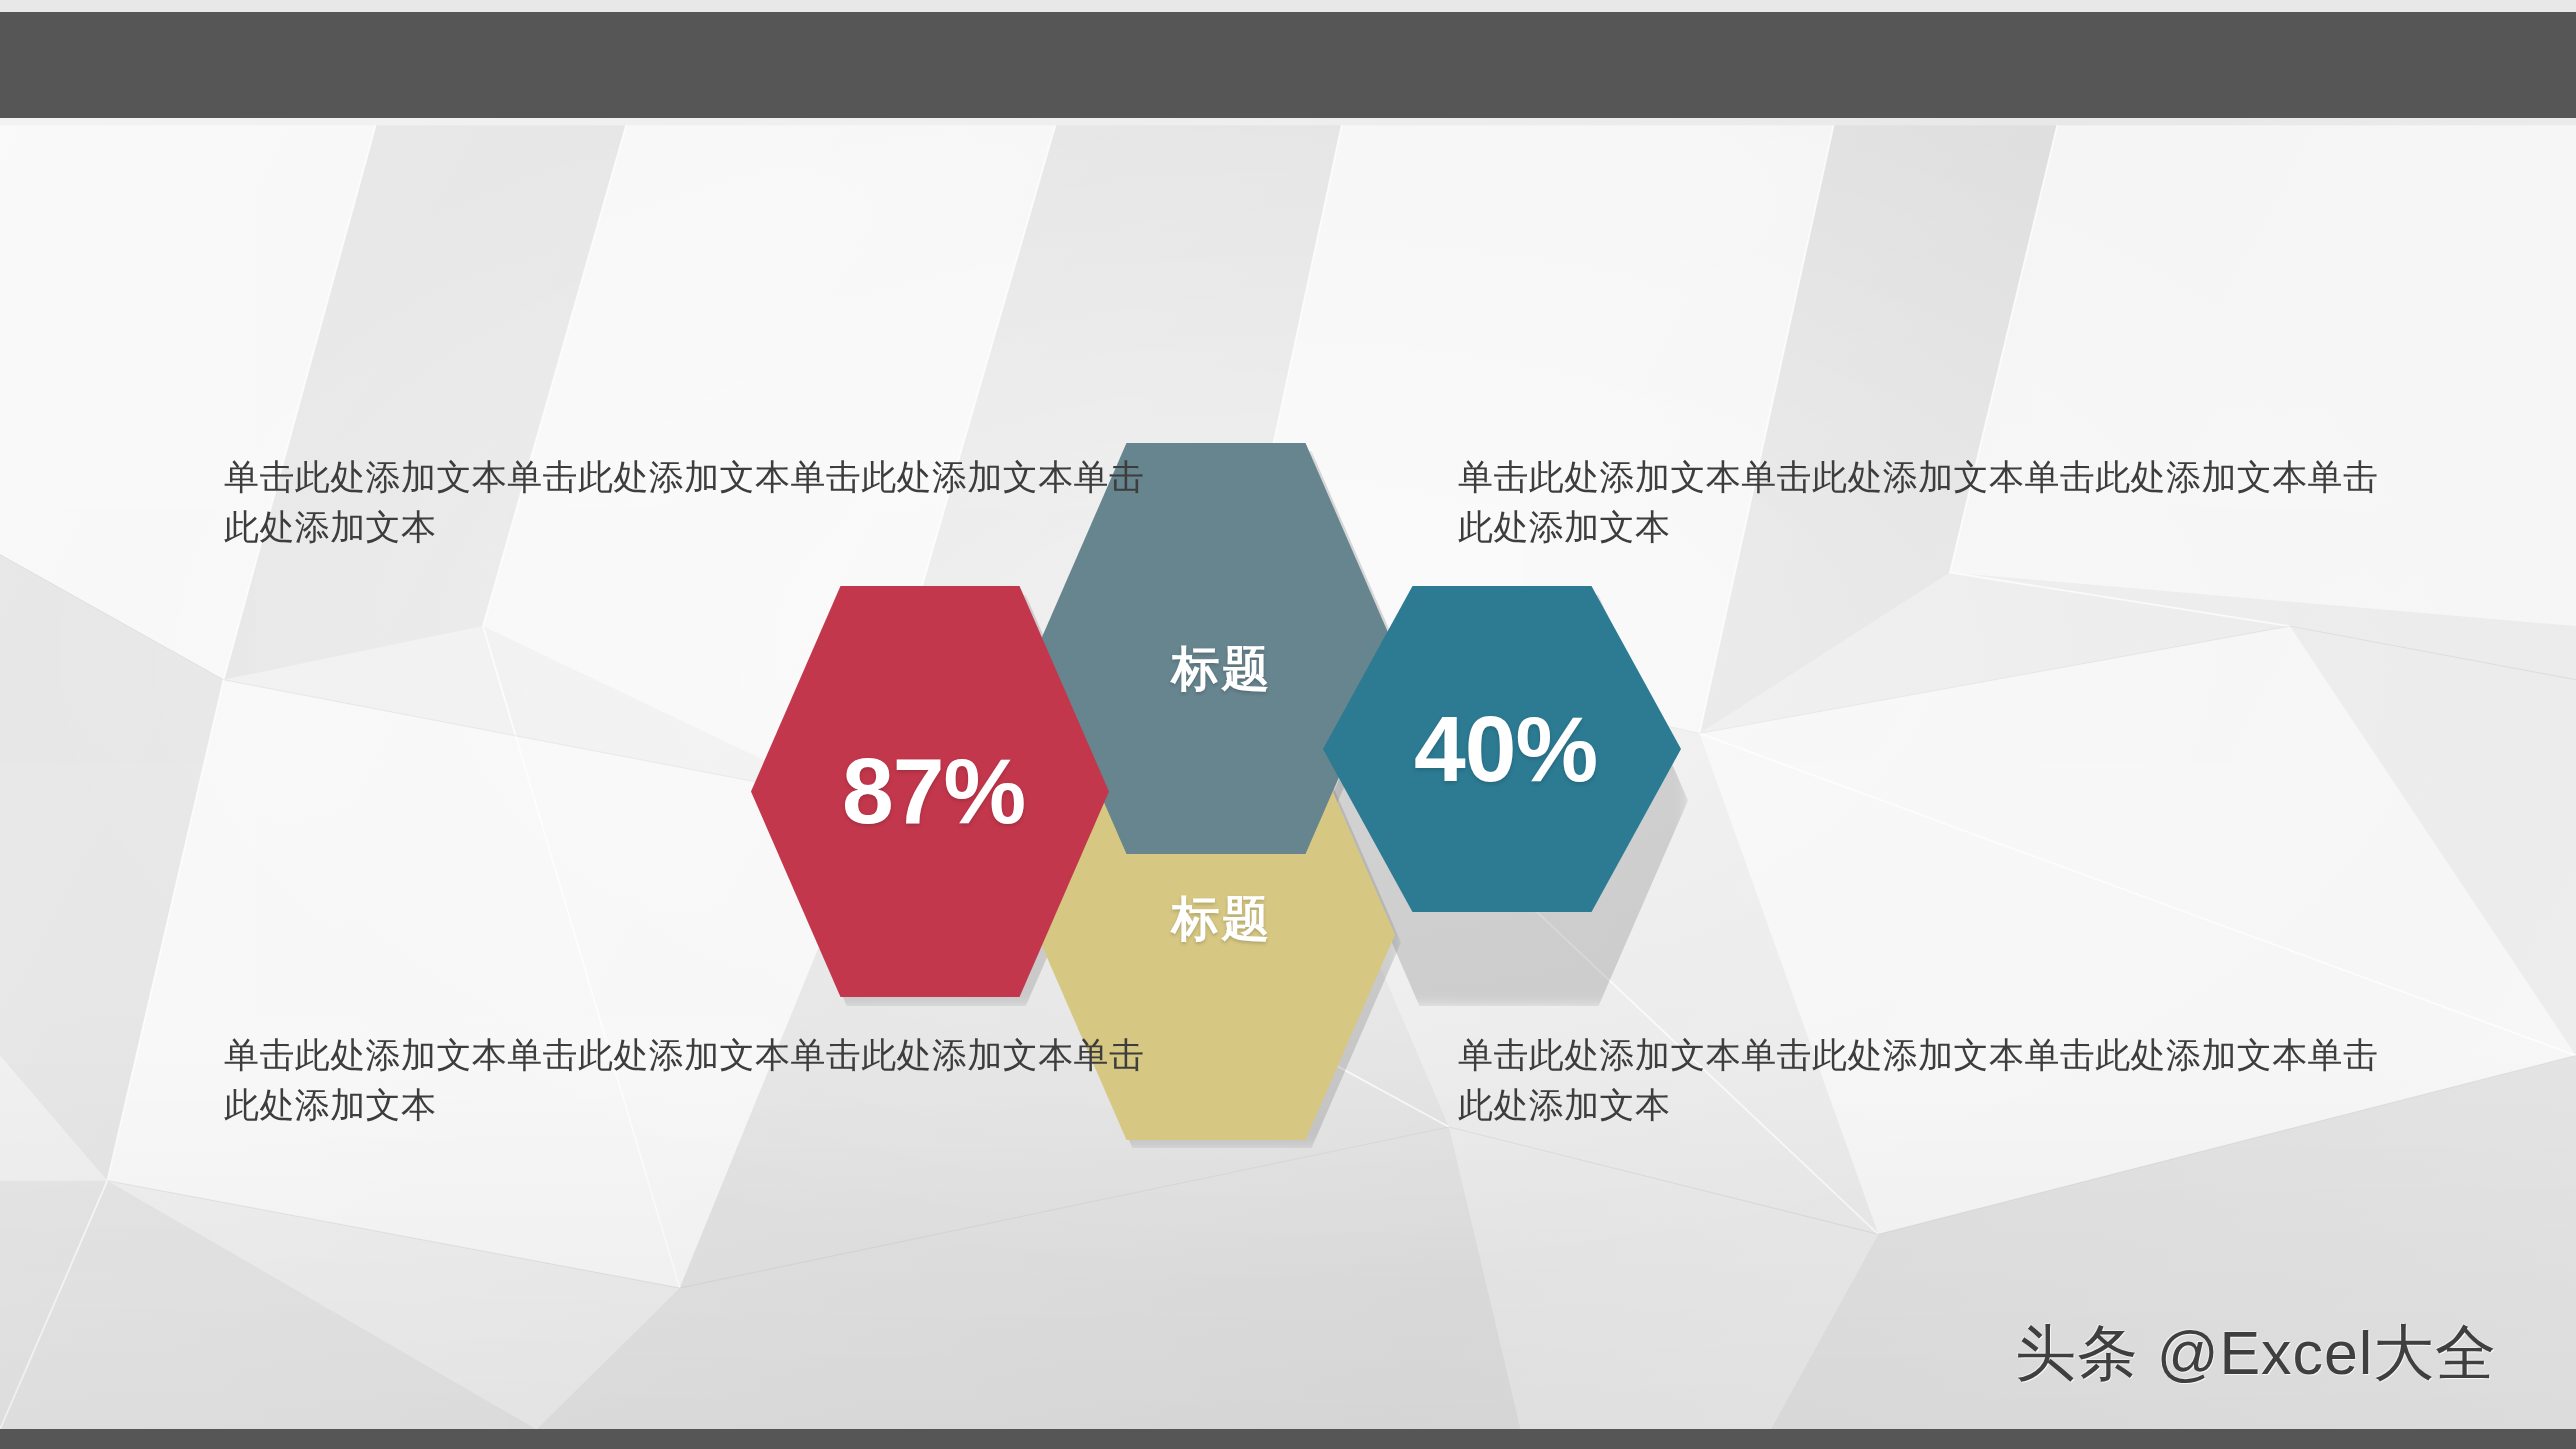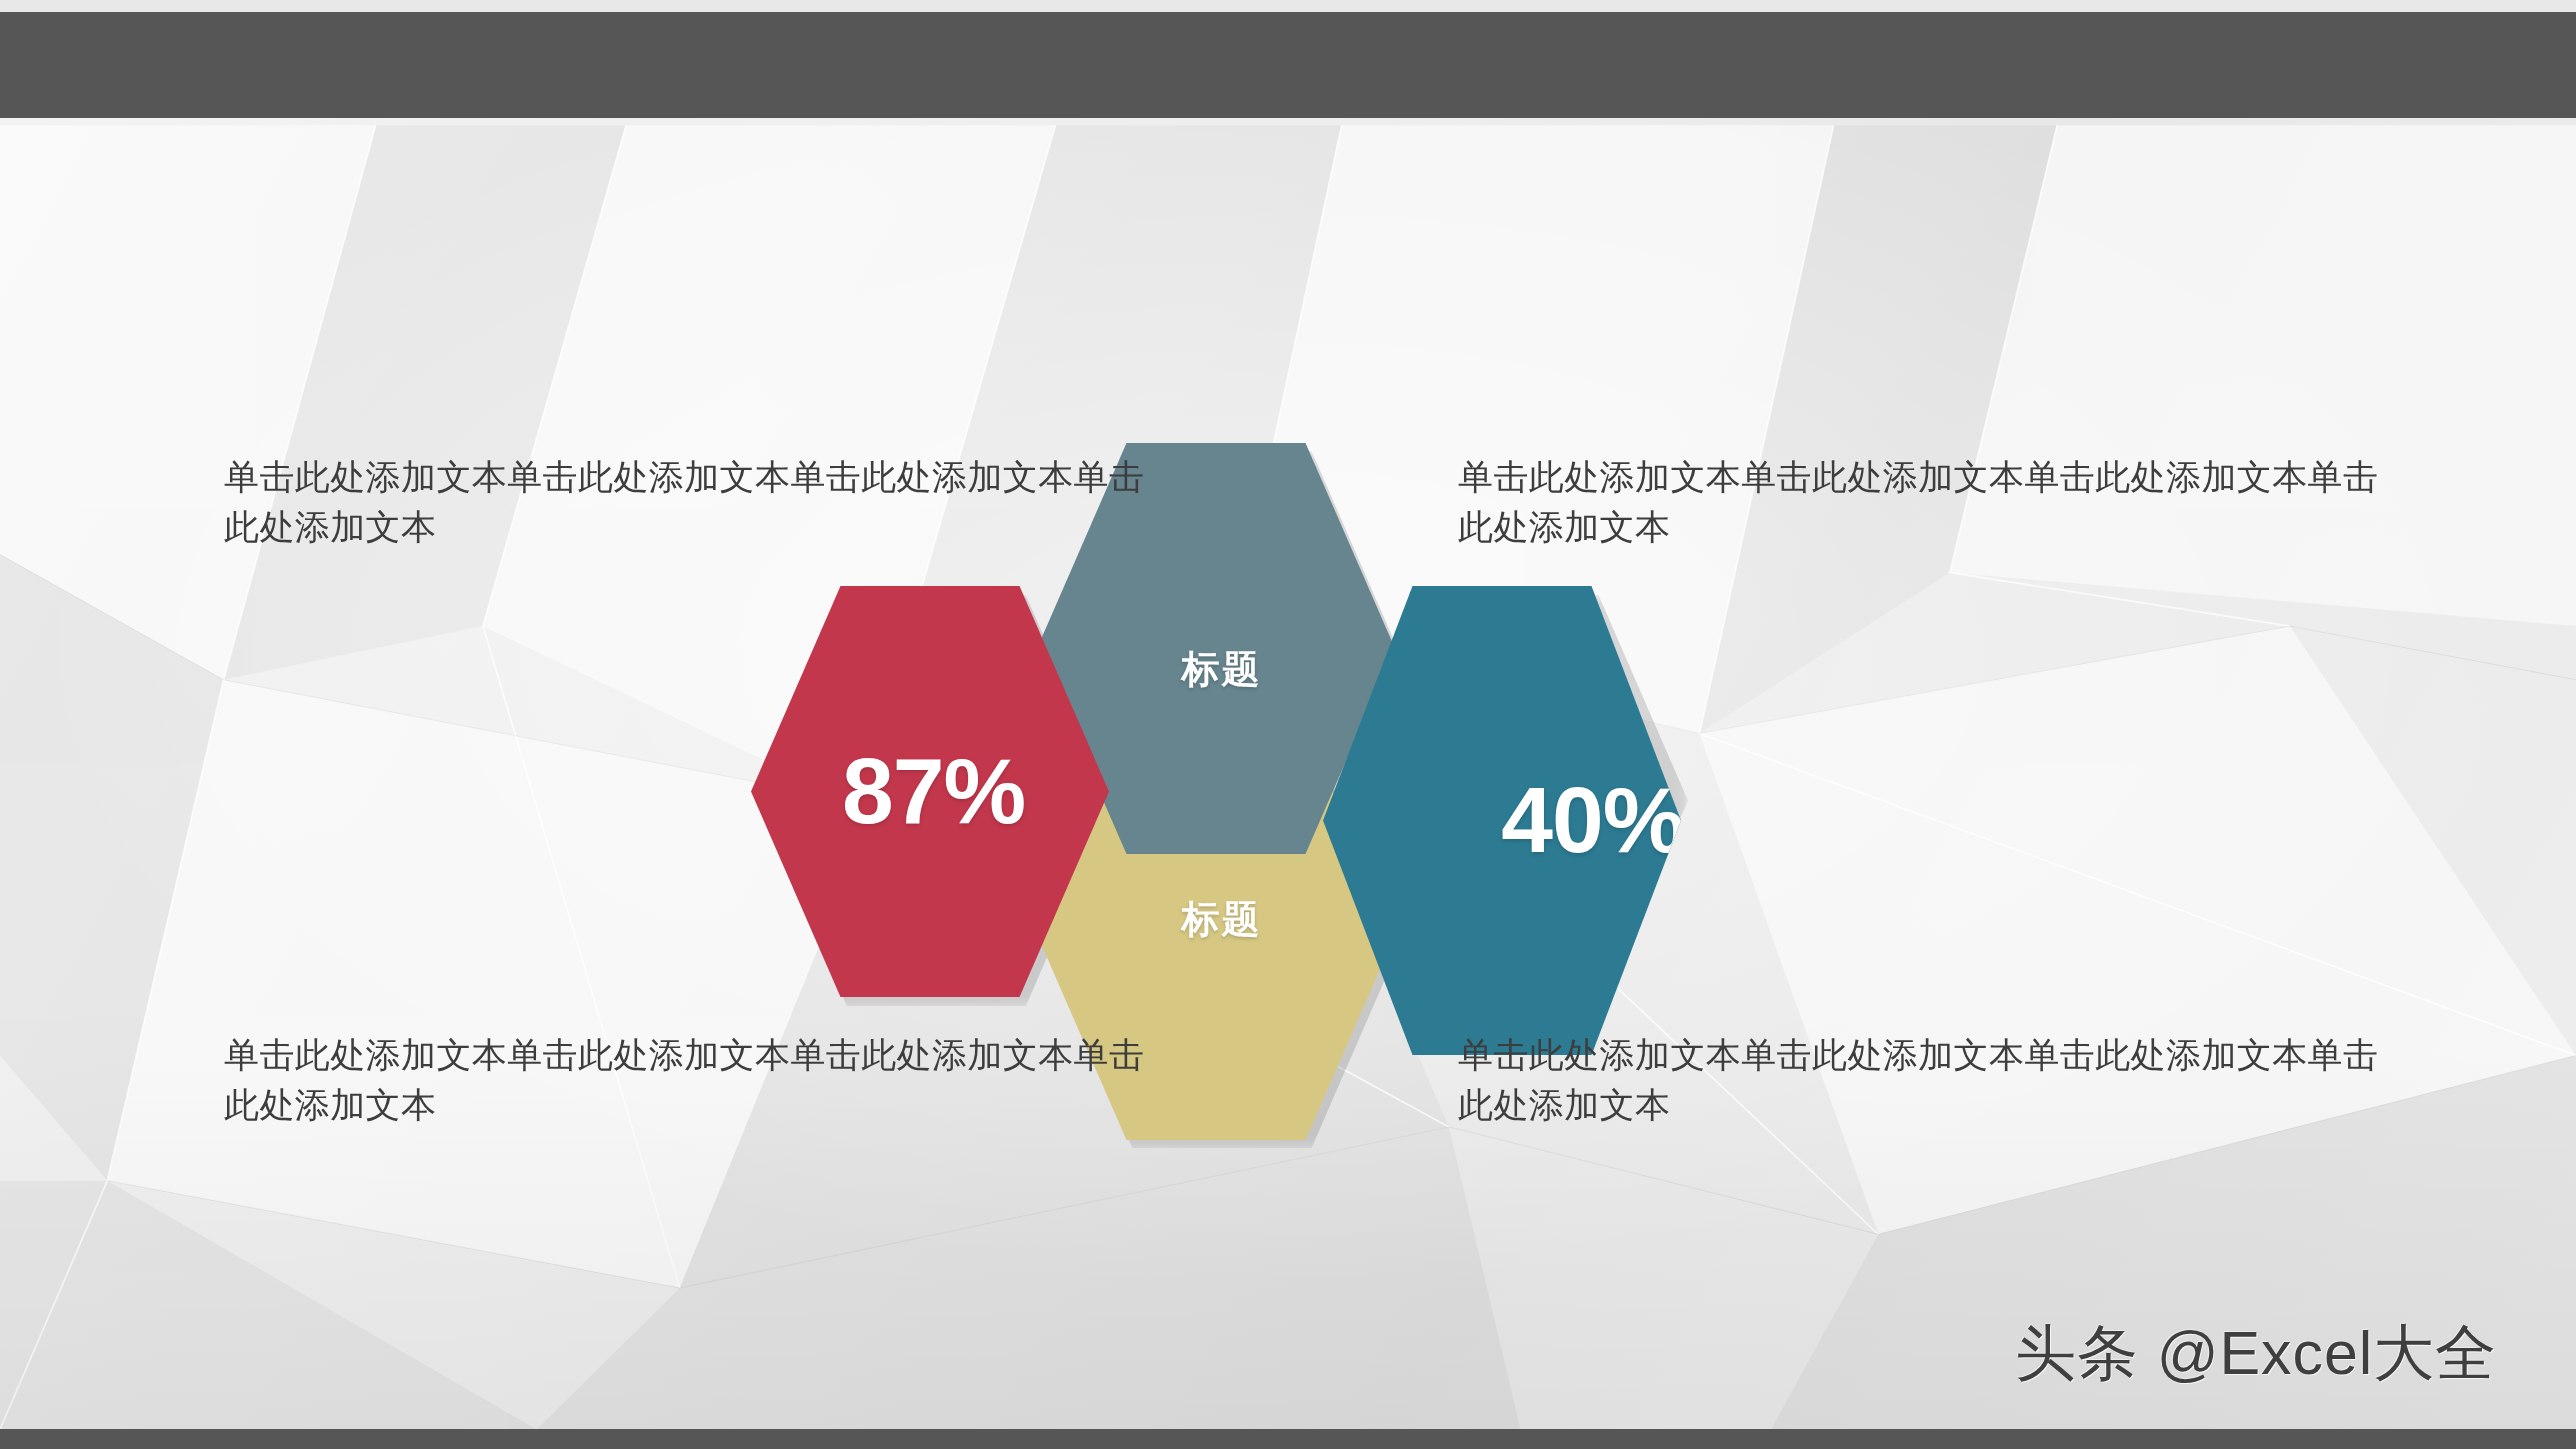--- a/index.html
+++ b/index.html
@@ -85,30 +85,30 @@
     clip-path: polygon(25% 0%, 75% 0%, 100% 50%, 75% 100%, 25% 100%, 0% 50%);
     background: rgba(90, 90, 90, 0.22);
     filter: blur(6.3px);
     z-index: 1;
   }
 
   
   .hex-top    { left: 286px; top:   0px;  width: 358px; height: 411px; z-index: 4; }
   .hex-bottom { left: 286px; top: 286px;  width: 358px; height: 411px; z-index: 3; }
   .hex-left   { left:   0px; top: 143px;  width: 358px; height: 411px; z-index: 5; }
-  .hex-right  { left: 572px; top: 143px;  width: 358px; height: 469px; z-index: 5; justify-content: flex-end; }
+  .hex-right  { left: 572px; top: 143px;  width: 358px; height: 326px; z-index: 5; }
 
   .sh-top    { left: 292px; top:   8px;  width: 358px; height: 411px; }
   .sh-bottom { left: 292px; top: 294px;  width: 358px; height: 411px; }
   .sh-left   { left:   6.3px; top: 152px;  width: 358px; height: 411px; }
   .sh-right  { left: 579px; top: 152px;  width: 358px; height: 411px; }
 
   .hex-label-title {
     color: #ffffff;
-    font-size: 38px;
+    font-size: 48px;
     font-weight: bold;
     letter-spacing: 1.8px;
     line-height: 1;
     text-shadow: 0 1.8px 3.6px rgba(0,0,0,0.18);
     user-select: none;
   }
   .hex-label-pct {
     color: #ffffff;
     font-size: 93px;
     font-weight: bold;

